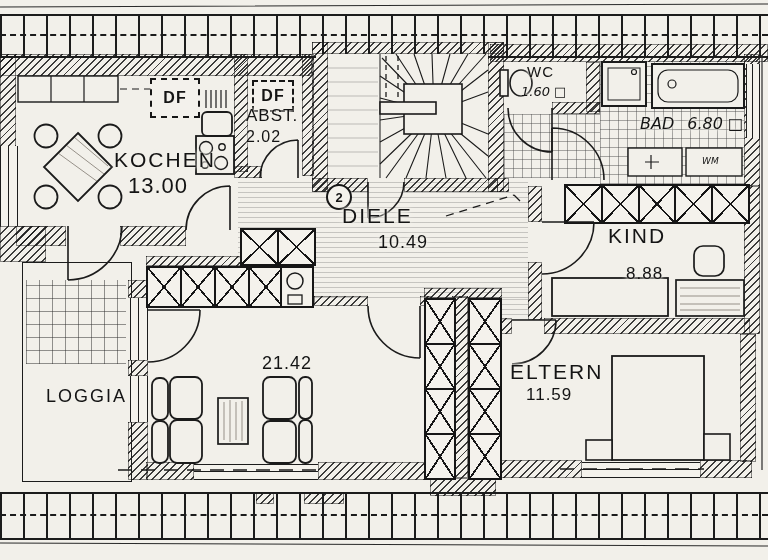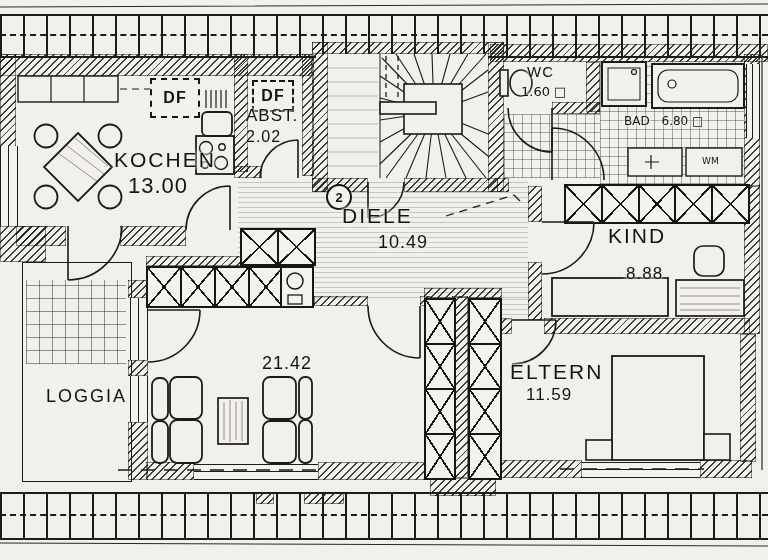--- a/index.html
+++ b/index.html
@@ -27,21 +27,21 @@
   .xcol .xc + .xc{border-top:2px solid #161616}
   .winh{position:absolute;background:#f4f2ec;border-top:1.5px solid #1c1c1c;border-bottom:1.5px solid #1c1c1c}
   .winv{position:absolute;background:#f4f2ec;border-left:1.5px solid #1c1c1c;border-right:1.5px solid #1c1c1c}
   .winv i{position:absolute;top:0;bottom:0;left:calc(50% - .75px);border-left:1.5px solid #1c1c1c}
   .winh i{position:absolute;left:0;right:0;top:calc(50% - .75px);border-top:1.5px solid #1c1c1c}
   .dfbox{position:absolute;border:2.5px dashed #161616;display:flex;align-items:center;justify-content:center;
      font-size:16px;font-weight:bold;letter-spacing:1px;background:rgba(244,242,236,.55)}
   .lbl{position:absolute;letter-spacing:2px;font-size:21px;white-space:nowrap;
      text-shadow:0 0 3px #f2f0ea,0 0 5px #f2f0ea,0 0 7px #f2f0ea}
   .num{letter-spacing:1px}
-  .hand{font-family:"DejaVu Sans",sans-serif;letter-spacing:0}
+  .hand{font-family:"DejaVu Sans",sans-serif;font-style:italic;letter-spacing:0}
   .badge{position:absolute;width:22px;height:22px;border:2px solid #161616;border-radius:50%;display:flex;
      align-items:center;justify-content:center;font-size:13px;font-weight:bold;background:#f4f2ec;z-index:6}
   .app{position:absolute;border:2px solid #161616;background:#f4f2ec}
   .paper{position:absolute;background:#f2f0ea}
   svg.overlay{position:absolute;left:0;top:0;z-index:5;pointer-events:none}
   .lbl,.dfbox{z-index:7}
 </style>
 </head>
 <body>
 
@@ -240,21 +240,21 @@
   <div class="dfbox" style="left:252px;top:80px;width:38px;height:28px">DF</div>
 
   <div class="badge" style="left:326px;top:184px">2</div>
 
   <div class="lbl" style="left:114px;top:148px">KOCHEN</div>
   <div class="lbl num" style="left:128px;top:173px;font-size:22px">13.00</div>
   <div class="lbl" style="left:246px;top:106px;font-size:17px;letter-spacing:1px">ABST.</div>
   <div class="lbl num" style="left:246px;top:128px;font-size:16px">2.02</div>
   <div class="lbl" style="left:527px;top:63px;font-size:15px;letter-spacing:1px">WC</div>
   <div class="lbl hand" style="left:521px;top:84px;font-size:13px">1.60 □</div>
-  <div class="lbl hand" style="left:624px;top:114px;font-size:12px">
+  <div class="lbl hand" style="left:640px;top:114px;font-size:16px">
     <span>BAD</span>
     <span style="margin-left:8px">6.80 □</span>
   </div>
   <div class="lbl" style="left:342px;top:204px">DIELE</div>
   <div class="lbl num" style="left:378px;top:232px;font-size:18px">10.49</div>
   <div class="lbl" style="left:608px;top:224px">KIND</div>
   <div class="lbl num" style="left:626px;top:264px;font-size:17px">8.88</div>
   <div class="lbl num" style="left:262px;top:353px;font-size:18px">21.42</div>
   <div class="lbl" style="left:510px;top:360px">ELTERN</div>
   <div class="lbl num" style="left:526px;top:385px;font-size:17px">11.59</div>

